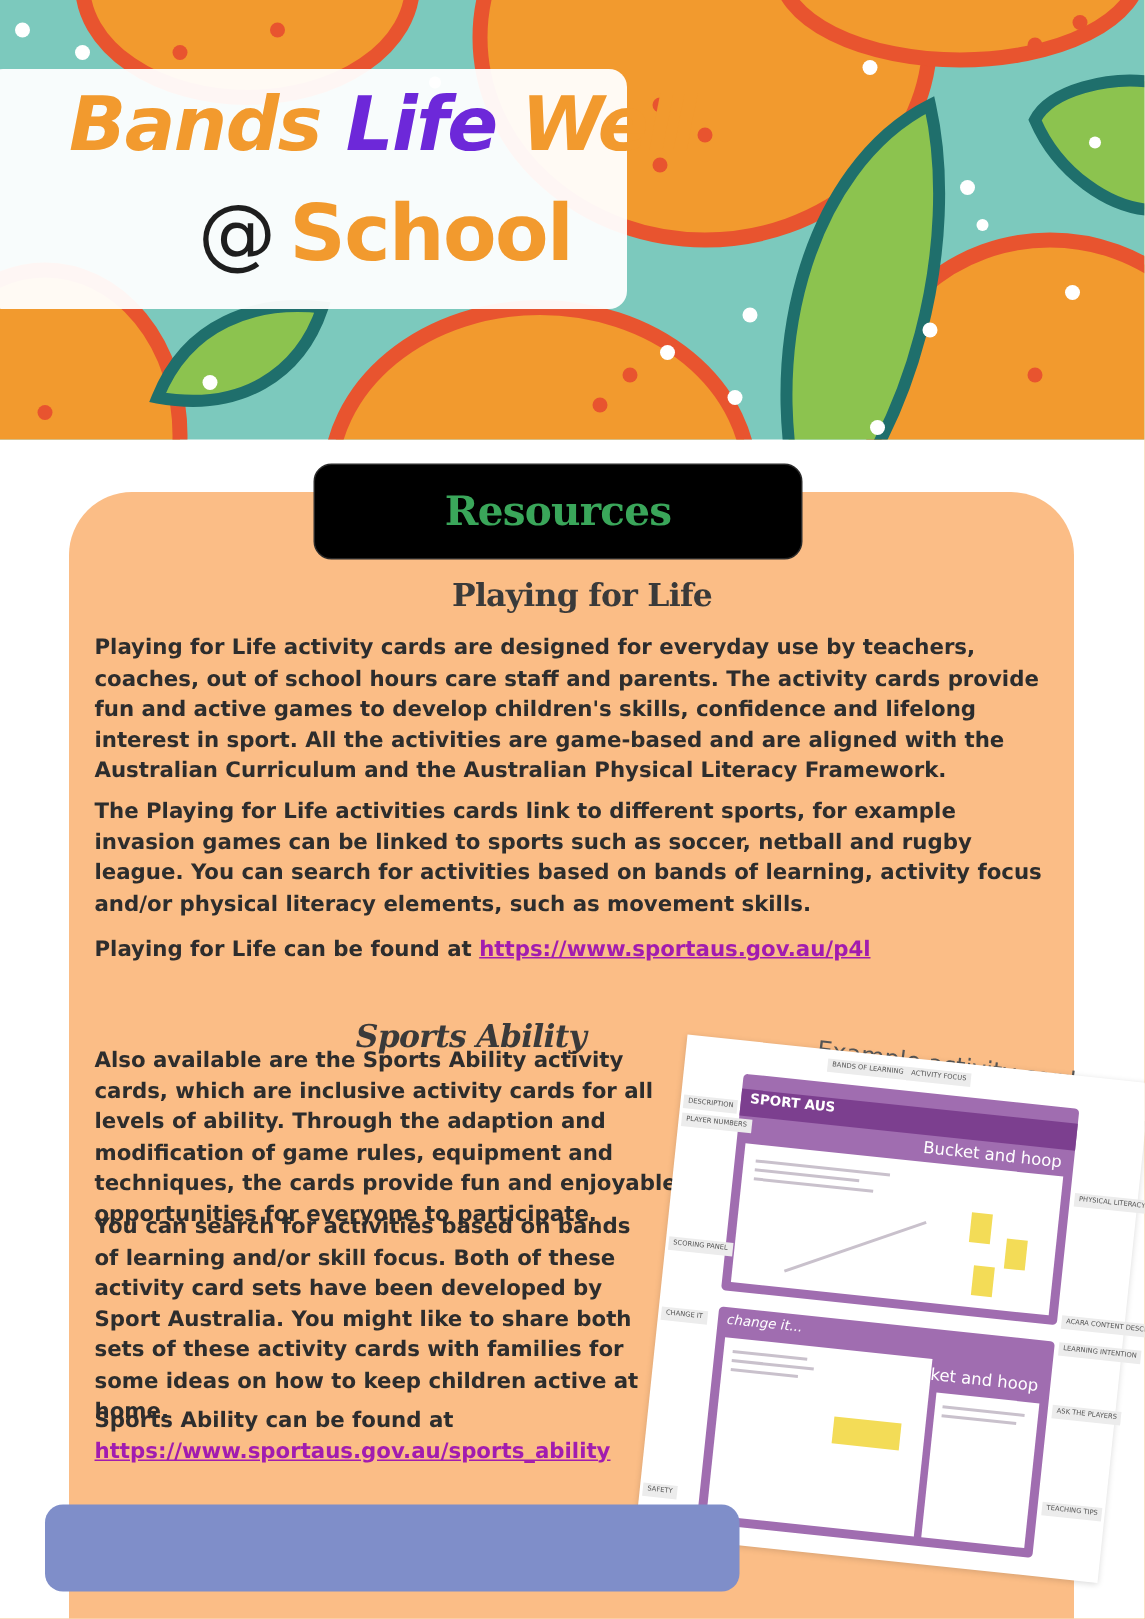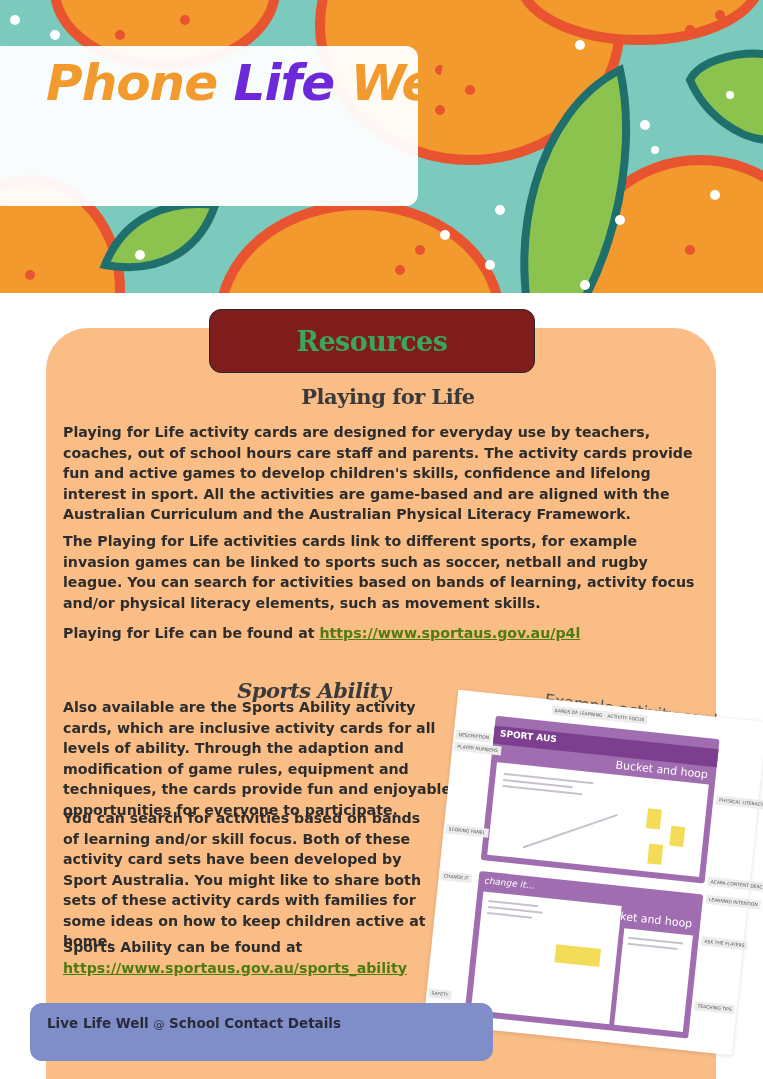--- a/index.html
+++ b/index.html
@@ -30,34 +30,34 @@
   }
   .title-line2 .at { color: #1e1e1e; font-weight: normal; margin-right: 10px; }
 
   
   .panel {
     position: absolute; left: 46px; top: 328px; width: 670px; height: 760px;
     background: #fbbd86; border-radius: 42px 42px 0 0;
   }
   .resources-tab {
     position: absolute; left: 209px; top: 309px; width: 324px; height: 62px;
-    background: #7f1d1d; border: 1.5px solid #2a2a2a; border-radius: 12px;
+    background: #000000; border: 1.5px solid #2a2a2a; border-radius: 12px;
     display: flex; align-items: center; justify-content: center;
     font-family: "DejaVu Serif", serif; font-weight: bold; font-size: 27px;
     color: #3aa65a; letter-spacing: -0.5px;
   }
   .section-heading {
     position: absolute; font-family: "DejaVu Serif", serif; font-weight: bold;
     font-size: 21px; color: #3a3a3a; text-align: center; letter-spacing: -0.5px;
   }
   .para {
     position: absolute; font-family: "DejaVu Sans", sans-serif; font-size: 14.2px;
     line-height: 20.5px; color: #2d2d2d; margin: 0; font-weight: bold;
   }
-  .link { color: #4d7c0f; text-decoration: underline; }
+  .link { color: #a21caf; text-decoration: underline; }
 
   
   .example-label {
     position: absolute; left: 546px; top: 690px; font-family: "DejaVu Sans", sans-serif;
     font-size: 16px; color: #555; transform: rotate(7deg); transform-origin: left top;
     white-space: nowrap;
   }
   .card-wrap {
     position: absolute; left: 440px; top: 705px; width: 310px; height: 335px;
     background: #ffffff; transform: rotate(6deg); transform-origin: center;
@@ -151,23 +151,26 @@
         <circle cx="400" cy="270" r="5"></circle>
       <circle cx="420" cy="250" r="5"></circle>
         <circle cx="690" cy="250" r="5"></circle>
         <circle cx="30" cy="275" r="5"></circle>
       <circle cx="690" cy="30" r="5"></circle>
         <circle cx="720" cy="15" r="5"></circle>
     </g>
   </svg>
   <div class="title-box"></div>
   <div class="title-line1">
-    <span>Phone</span>
+    <span>Bands</span>
     <span class="dark">Life</span>
     <span>Well</span>
+  </div>
+  <div class="title-line2">
+    <span class="at">@</span><span>School</span>
   </div>
 </div>
 
 <div class="panel"></div>
 
 <div class="resources-tab">Resources</div>
 
 <div class="section-heading" style="left:46px; top:384px; width:684px;">Playing for Life</div>
 
 <p class="para" style="left:63px; top:422px; width:640px;">Playing for Life activity cards are designed for everyday use by teachers, coaches, out of school hours care staff and parents. The activity cards provide fun and active games to develop children's skills, confidence and lifelong interest in sport. All the activities are game-based and are aligned with the Australian Curriculum and the Australian Physical Literacy Framework.</p>
@@ -227,18 +230,13 @@
   <div class="callout" style="left:2px; top:135px;">Scoring panel</div>
   <div class="callout" style="left:268px; top:160px;">ACARA content descriptors</div>
   <div class="callout" style="left:268px; top:178px;">Learning intention</div>
   <div class="callout" style="left:2px; top:182px;">Change it</div>
   <div class="callout" style="left:268px; top:220px;">Ask the players</div>
   <div class="callout" style="left:2px; top:300px;">Safety</div>
   <div class="callout" style="left:268px; top:285px;">Teaching tips</div>
 </div>
 
 <div class="contact">
-  <div class="contact-title">
-    <span>Live Life Well</span>
-    <span class="small-at">@</span>
-    <span>School Contact Details</span>
-  </div>
 </div>
 
 </body></html>

